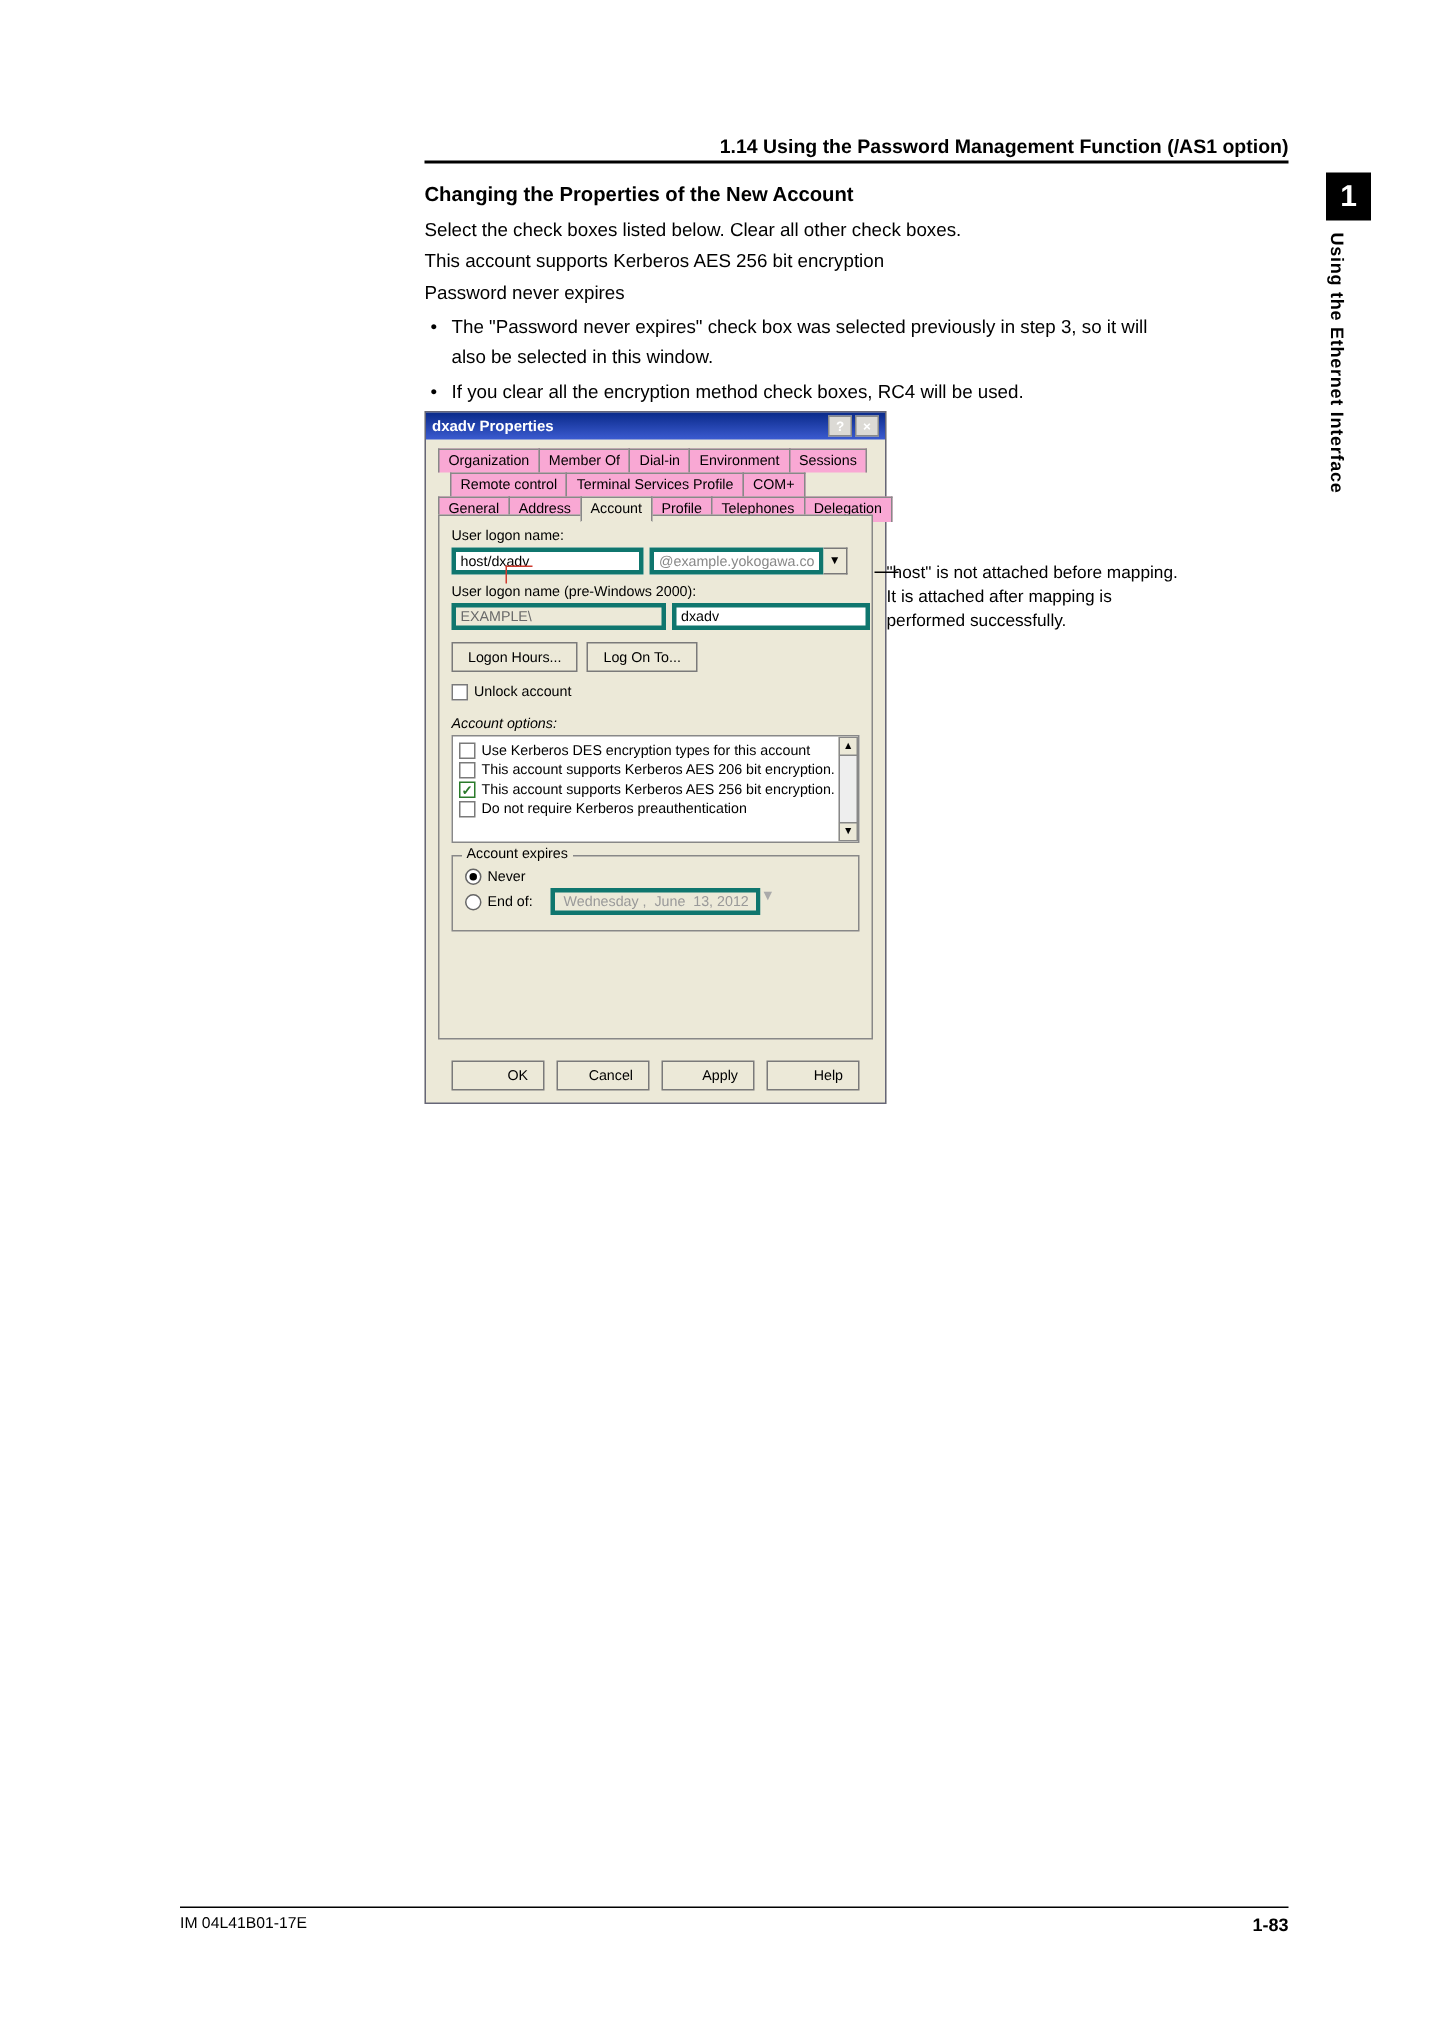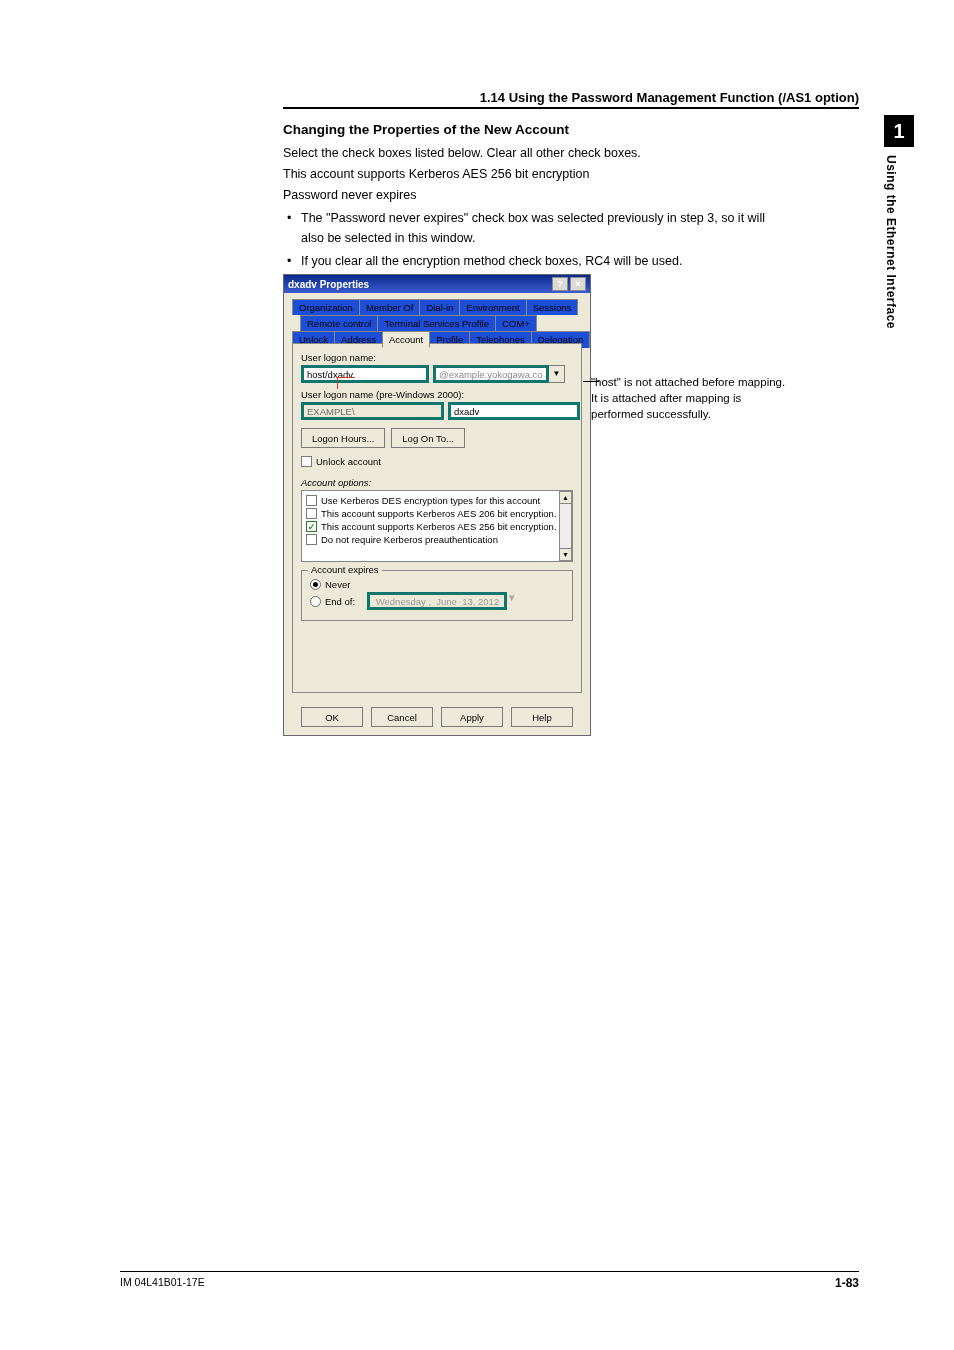--- a/index.html
+++ b/index.html
@@ -40,31 +40,31 @@
     height: 18px; background: linear-gradient(#0a2a8a, #3b5bd0);
     color: #fff; display: flex; align-items: center; padding: 0 4px;
     font-weight: bold; font-size: 10px;
   }
   .title-bar-ctrls { margin-left: auto; display: flex; gap: 2px; }
   .title-btn { width: 16px; height: 14px; background: #dcdad5; border: 1px solid #8a8a8a; font-size: 9px; text-align: center; line-height: 12px; cursor: default; }
   .dialog-body { padding: 6px 8px 8px 8px; }
 
   .tabs { position: relative; height: 40px; margin-bottom: 4px; }
   .tab-row { display: flex; gap: 0; }
-  .tab { font-size: 9.5px; background: #1d4ed8; border: 1px solid #888; border-bottom: none; padding: 2px 6px; margin-right: -1px; cursor: default; white-space: nowrap; }
+  .tab { font-size: 9.5px; background: #f9a8d4; border: 1px solid #888; border-bottom: none; padding: 2px 6px; margin-right: -1px; cursor: default; white-space: nowrap; }
   .tab.active { background: #ece9d8; position: relative; z-index: 2; border-bottom: 1px solid #ece9d8; }
   .tab-panel { border: 1px solid #888; background: #ece9d8; padding: 8px; position: relative; min-height: 350px; }
 
   .label { font-size: 9.5px; display: block; margin-bottom: 2px; }
   .field-row { display: flex; gap: 4px; margin-bottom: 6px; }
   .tinput { font-family: inherit; font-size: 9.5px; height: 18px; padding: 1px 3px; border: 3px solid #0f766e; background: #fff; }
   .tinput.disabled { background: #ece9d8; color: #6a6a6a; }
   .combo { display:flex; }
   .combo .arrow { width: 16px; height: 18px; border: 1px solid #7a7a7a; border-left: none; background: #ece9d8; text-align:center; font-size:8px; line-height:16px; cursor: default;}
-  .btn { font-family: inherit; font-size: 9.5px; height: 20px; padding: 0 10px; border: 1px solid #7a7a7a; background: #ece9d8; cursor: default; }
+  .btn { font-family: inherit; font-size: 9.5px; height: 20px; padding: 0 10px; border: 1px solid #7a7a7a; background: #ece9d8; cursor: default; text-align: right; }
   .btns-row { display: flex; gap: 6px; margin: 8px 0; }
 
   .check-row { display: flex; gap: 4px; font-size: 9.5px; margin: 2px 0; cursor: default; }
   .chkbox { width: 11px; height: 11px; border: 1px solid #7a7a7a; background: #fff; display:flex; align-items:center; justify-content:center; font-size:9px; color:#2a7a2a; font-weight:bold; }
   .chkbox.emptybox {}
   .chkbox.checked::after { content: "✓"; }
 
   .opt-frame { position: relative; }
   .opt-label { font-size: 9.5px; margin-bottom:2px; display:block;font-style:italic; }
   .opt-list { border: 1px solid #888; background: #fff; height: 72px; overflow: hidden; position: relative; padding: 2px 14px 2px 4px; }
@@ -145,21 +145,21 @@
             <div class="tab">Dial-in</div>
             <div class="tab">Environment</div>
             <div class="tab">Sessions</div>
           </div>
           <div class="tab-row">
             <div class="tab" style="margin-left:8px">Remote control</div>
             <div class="tab">Terminal Services Profile</div>
             <div class="tab">COM+</div>
           </div>
           <div class="tab-row">
-            <div class="tab">Unlock</div>
+            <div class="tab">General</div>
             <div class="tab">Address</div>
             <div class="tab active">Account</div>
             <div class="tab">Profile</div>
             <div class="tab">Telephones</div>
             <div class="tab">Delegation</div>
           </div>
         </div>
 
         <div class="tab-panel">
           <span class="label">User logon name:</span>

